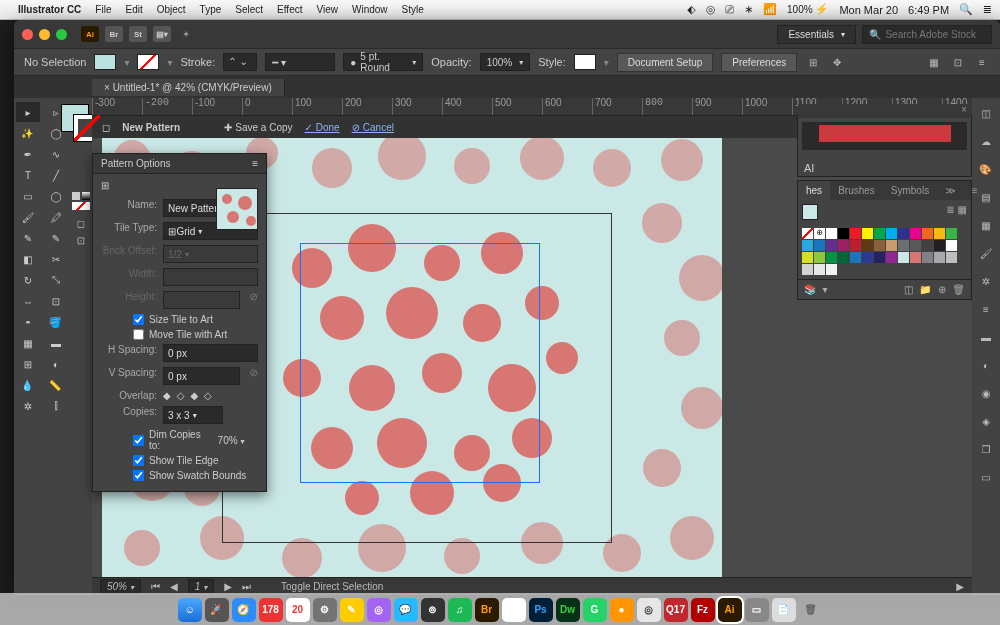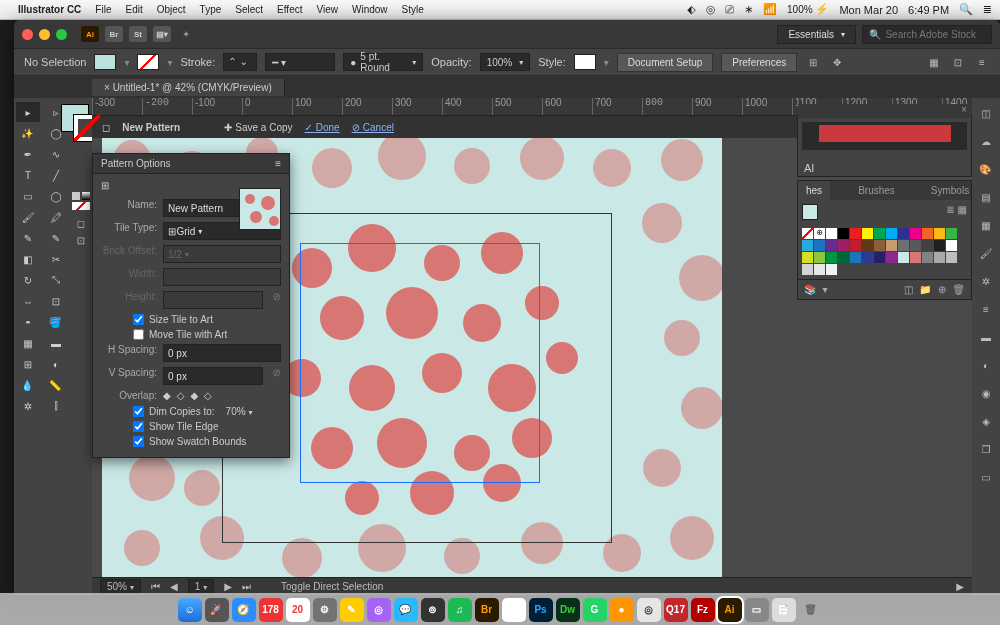--- a/index.html
+++ b/index.html
@@ -62,43 +62,43 @@
 .pattern-bar { height:22px; background:#323232; display:flex; align-items:center; padding:0 10px; gap:12px; color:#ccc; font-size:10px;}
 .pattern-bar .link { color:#8ab4f8; text-decoration:underline; cursor:pointer;}
 
 .canvas { flex:1; position:relative; overflow:hidden; background:#4a4a4a;}
 .artboard-bg { position:absolute; left:10px; top:0; width:620px; height:440px; background:#c9e8e6;}
 .tile-edge { position:absolute; border:1px solid #333; }
 .swatch-bound { position:absolute; border:1px solid #1a6eff;}
 circle.dot { fill:#d77672;}
 
 .status-row { height:18px; background:#383838; border-top:1px solid #222; display:flex; align-items:center; padding:0 8px; color:#bbb; font-size:10px; gap:10px;}
-.status-row .drop { background:#2a2a2a; border:1px solid #222; padding:1px 6px;}
+.status-row .drop { background:#2a2a2a; border:1px solid #222; padding:1px 6px;font-style:italic;}
 
 
 .right-stack { width:28px; background:#434343; display:flex; flex-direction:column; align-items:center; padding-top:6px; gap:10px;}
 .right-stack .ric { width:18px;height:18px;color:#bbb;display:flex;align-items:center;justify-content:center;}
 
 
 .panel { position:absolute; background:#434343; border:1px solid #222; box-shadow:0 4px 12px rgba(0,0,0,.5); color:#ccc;}
-.pattern-panel { left:78px; top:133px; width:198px; }
+.pattern-panel { left:78px; top:133px; width:175px; }
 .panel-header { background:#383838; padding:4px 8px; font-size:10px; display:flex; justify-content:space-between; border-bottom:1px solid #222;}
 .panel-body { padding:6px 8px; font-size:10px;}
 .prow { display:flex; align-items:flex-start; gap:6px; margin-bottom:5px;}
 .prow label { width:56px; text-align:right; color:#aaa;}
 .prow .field { flex:1; background:#2a2a2a; border:1px solid #222; padding:2px 4px; color:#ddd; height:18px; display:flex; align-items:center;}
 .prow .field.dis { color:#666; background:#3a3a3a;}
 .chk { display:flex; align-items:center; gap:5px; margin-left:8px; margin-bottom:4px;padding-left:24px;}
 .chk input { width:11px;height:11px;}
 .tile-preview { position:absolute; top:34px; right:8px; width:42px; height:42px; background:#c9e8e6; border:1px solid #222;}
 .tile-preview svg { width:100%;height:100%;}
 
 
 .swatch-panel { position:absolute; right:28px; top:160px; width:175px; background:#434343; border:1px solid #222;}
-.sp-tabs { display:flex; background:#383838; font-size:9px; color:#999;gap:20px;}
+.sp-tabs { display:flex; background:#383838; font-size:9px; color:#999;}
 .sp-tabs .t { padding:4px 8px; }
 .sp-tabs .t.active { background:#434343; color:#ddd;}
 .sp-grid { padding:4px; display:flex; flex-wrap:wrap; gap:1px;}
 .sp-grid .sw { width:11px; height:11px;}
 .sp-foot { height:20px; border-top:1px solid #222; display:flex; align-items:center; gap:6px; padding:0 6px;}
 
 
 .nav-panel { position:absolute; right:28px; top:97px; width:175px; height:60px; background:#434343; border:1px solid #222;}
 .nav-canvas { margin:4px; height:28px; background:#2a2a2a; position:relative;}
 .nav-canvas .nv { position:absolute; left:10%; top:10%; width:80%; height:60%; background:#c9393d; border:1px solid #c9393d20;}
@@ -427,20 +427,26 @@
           </div>
           <span style="color:#777;margin-left:4px">⊘</span>
         </div>
       <div class="prow">
           <label>Overlap:</label>
         <span>◆</span>
         <span>◇</span>
         <span>◆</span>
         <span>◇</span>
       </div>
+      <div class="prow">
+          <label>Copies:</label>
+          <div class="field arrow-down" style="flex:0 0 60px">
+            <span>3 x 3</span>
+          </div>
+        </div>
       <div class="chk">
           <input type="checkbox" checked="" style="">
           <span>Dim Copies to:</span> 
           <div class="field arrow-down" style="width:46px;margin-left:6px"><span>70%</span></div>
         </div>
       <div class="chk">
           <input type="checkbox" checked="" style="">
           <span>Show Tile Edge</span>
         </div>
       <div class="chk">

